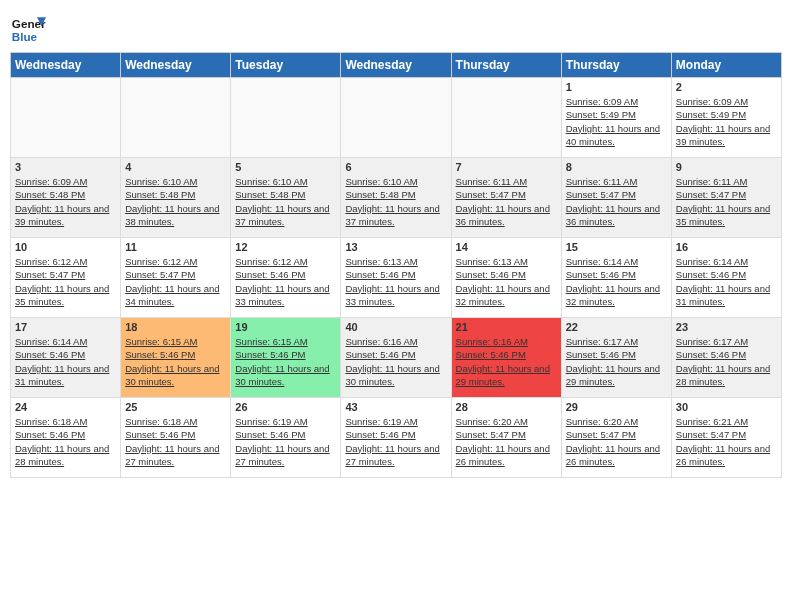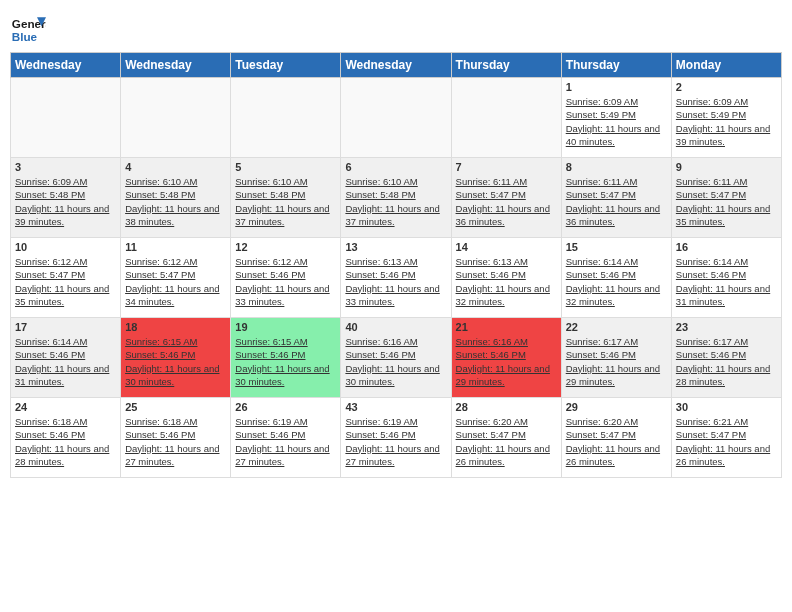--- a/index.html
+++ b/index.html
@@ -217,21 +217,21 @@
 Daylight: 11 hours and 31 minutes.</div>
         </td>
       </tr>
       <tr>
         <td style="background: rgb(240, 240, 240);">
           <div class="day-num">17</div>
           <div class="day-info" style="white-space: pre-line;">Sunrise: 6:14 AM
 Sunset: 5:46 PM
 Daylight: 11 hours and 31 minutes.</div>
         </td>
-        <td style="background: #ef4444;">
+        <td style="background: #fdba74;">
           <div class="day-num">18</div>
           <div class="day-info" style="white-space: pre-line;">Sunrise: 6:15 AM
 Sunset: 5:46 PM
 Daylight: 11 hours and 30 minutes.</div>
         </td>
         <td style="background: #86efac;">
           <div class="day-num">19</div>
           <div class="day-info" style="white-space: pre-line;">Sunrise: 6:15 AM
 Sunset: 5:46 PM
 Daylight: 11 hours and 30 minutes.</div>

